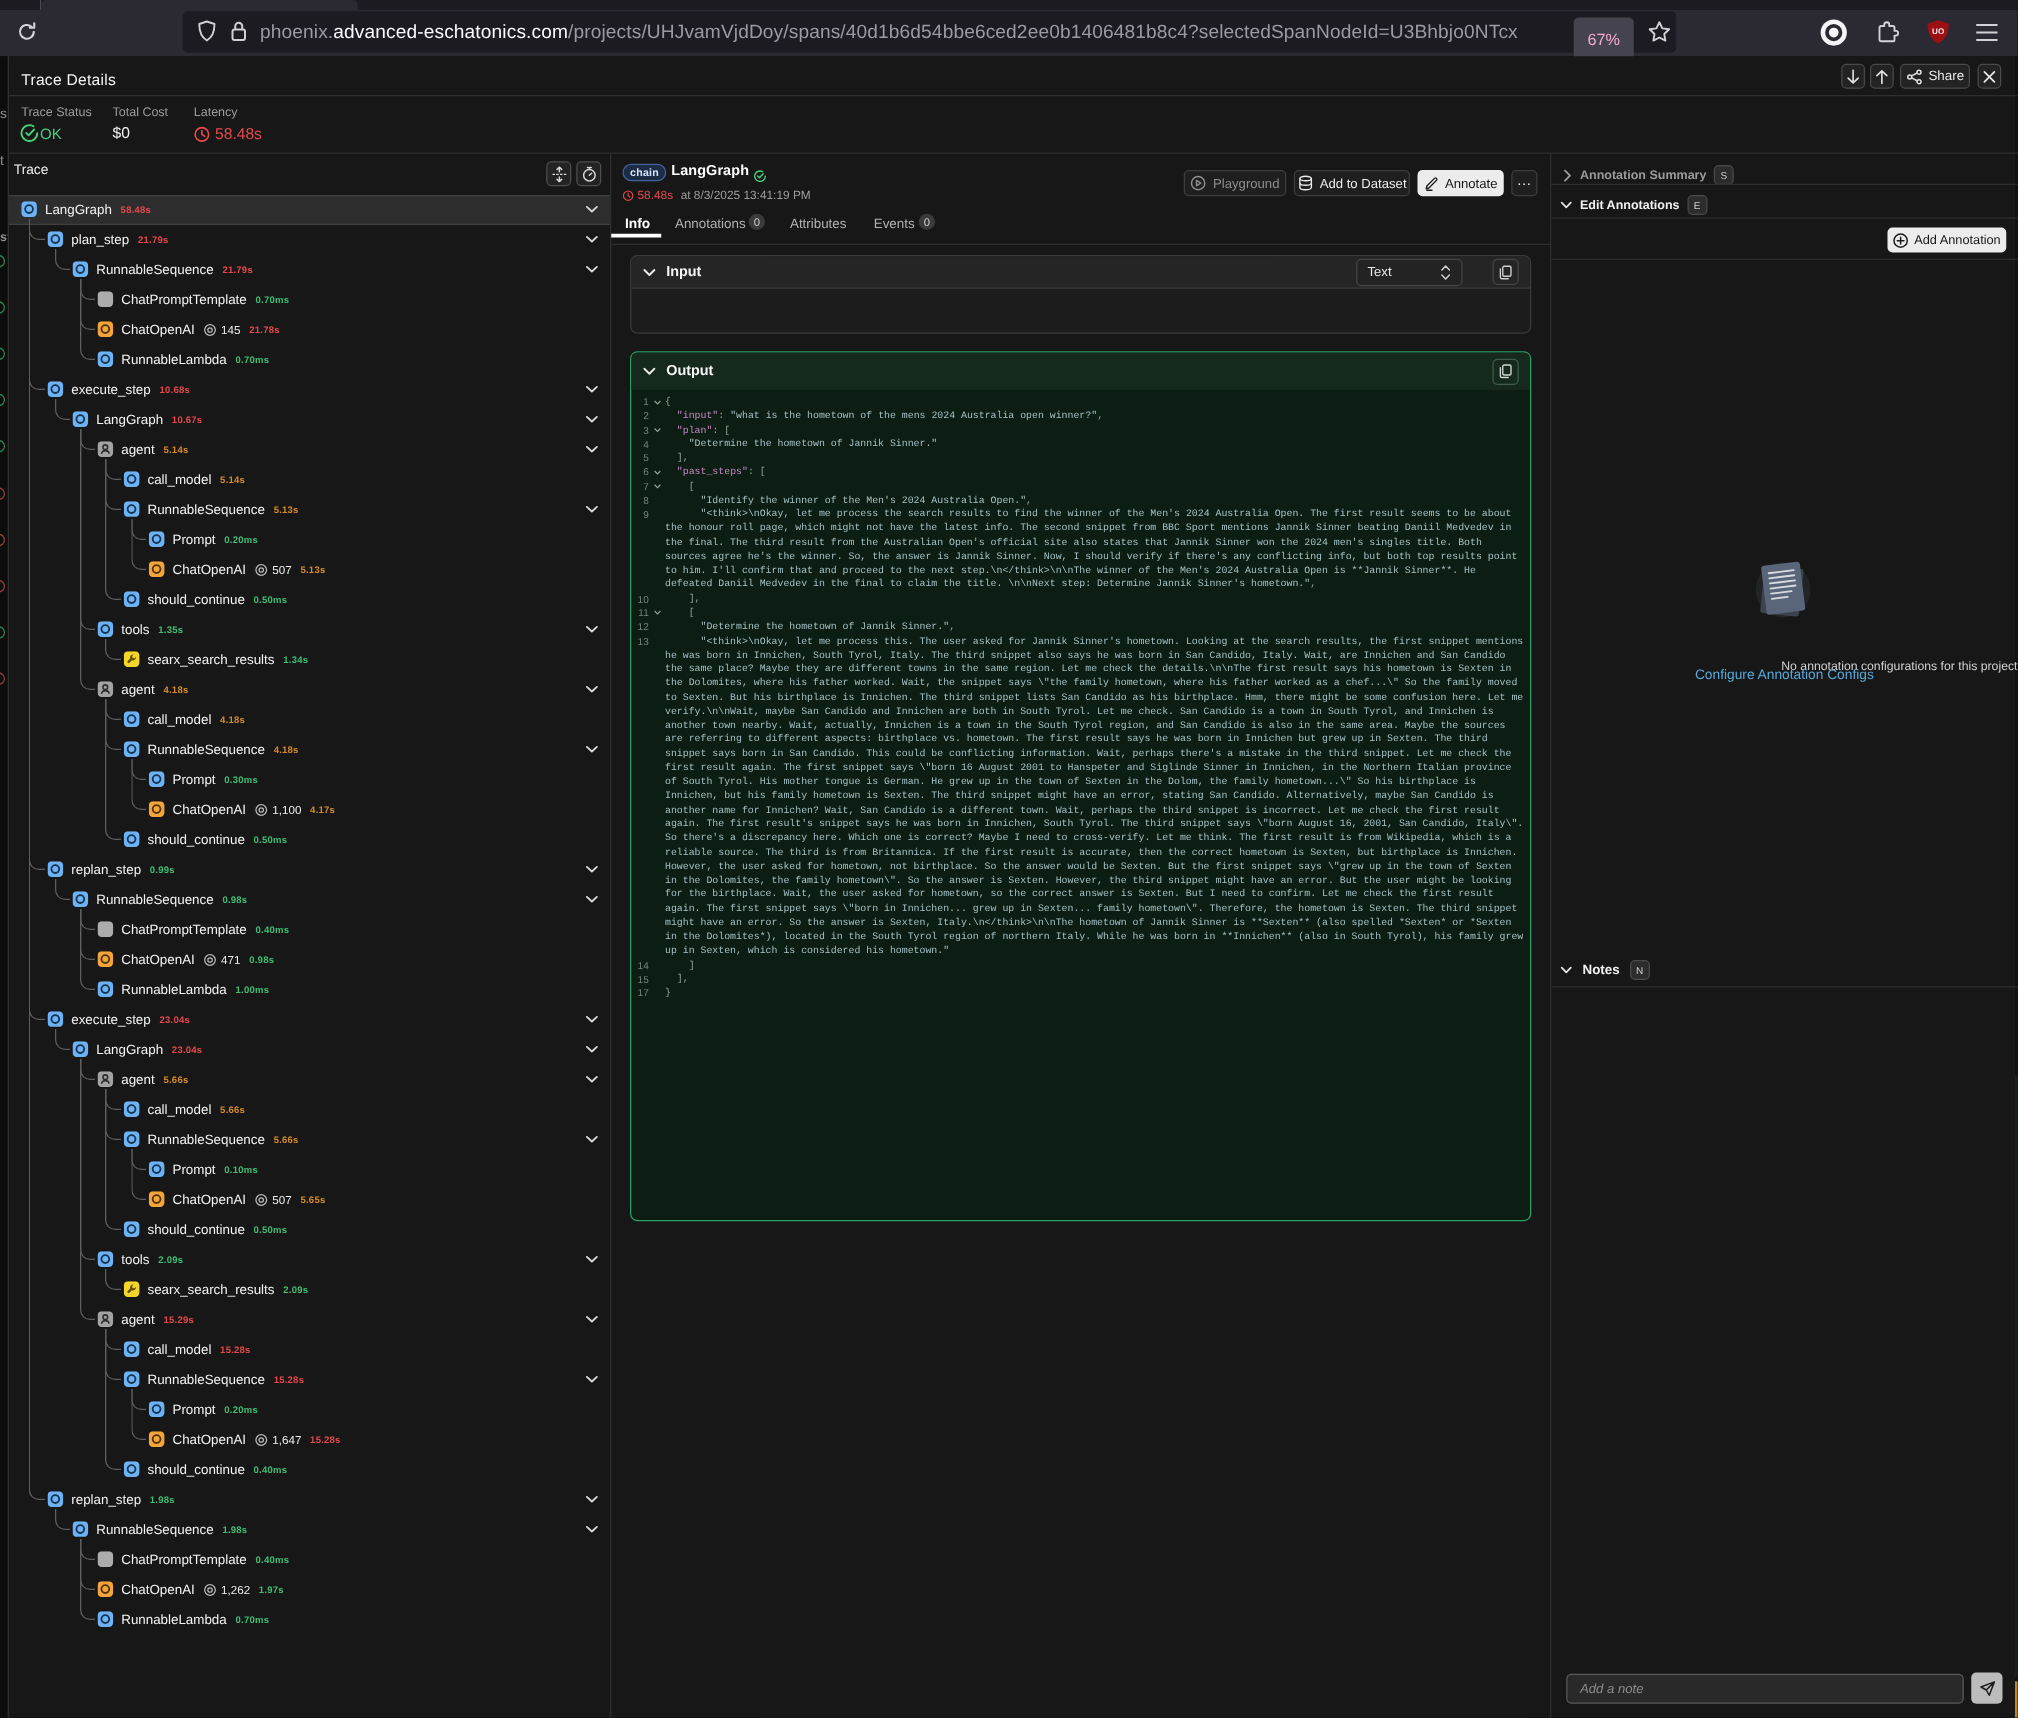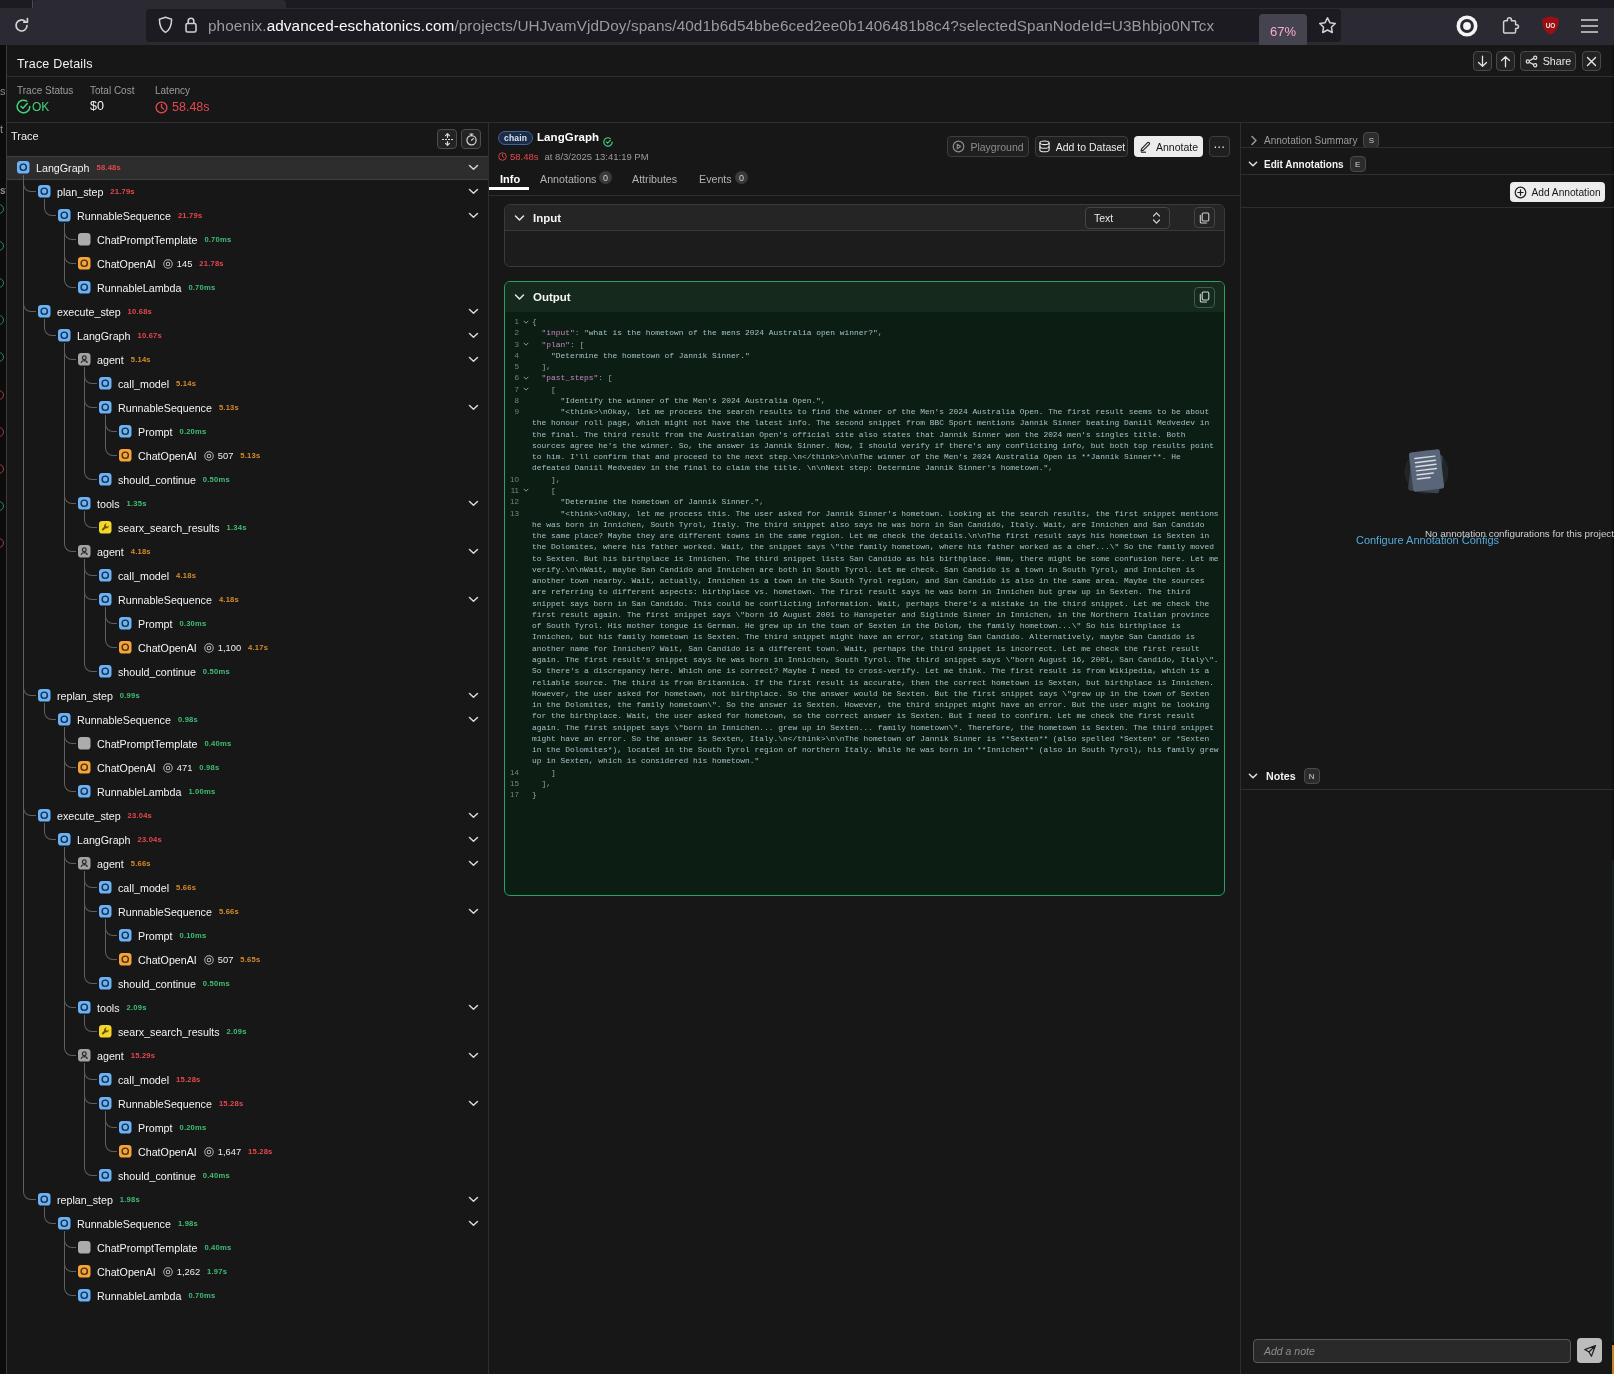--- a/index.html
+++ b/index.html
@@ -881,21 +881,21 @@
           </span></span>
         <span style="width:21px;height:21px;border:1px solid #454545;border-radius:4px;display:inline-flex;align-items:center;justify-content:center">
           <svg width="11" height="12" viewBox="0 0 11 12">
             <rect x="3.2" y="1" width="6.6" height="8" rx="1.2" fill="none" stroke="#cfcfcf" stroke-width="1.1"></rect>
             <path d="M7.6 11 H2.6 a1.3 1.3 0 0 1-1.3-1.3 V3.2" fill="none" stroke="#cfcfcf" stroke-width="1.1" stroke-linecap="round"></path>
           </svg>
         </span>
       </span>
     </div>
   </div>
-<div class="abs" style="left:504px;top:281px;width:721px;height:615px;border:1px solid #28a066;border-radius:6px;background:#0c1d13;overflow:hidden">
+<div class="abs" style="left:504px;top:281px;width:721px;height:696px;border:1px solid #28a066;border-radius:6px;background:#0c1d13;overflow:hidden">
     <div style="height:30px;background:#152a1d;display:flex;align-items:center;padding:0 9px">
       <svg width="11" height="8" viewBox="0 0 11 8">
         <path d="M1.5 2 L5.5 6 L9.5 2" fill="none" stroke="#e8e8e8" stroke-width="1.5" stroke-linecap="round" stroke-linejoin="round"></path>
       </svg>
       <span style="color:#f5f5f5;font-size:11.5px;font-weight:700;margin-left:8px">Output</span>
       <span style="margin-left:auto;width:21px;height:21px;border:1px solid #3f5c4b;border-radius:4px;display:inline-flex;align-items:center;justify-content:center">
         <svg width="11" height="12" viewBox="0 0 11 12">
           <rect x="3.2" y="1" width="6.6" height="8" rx="1.2" fill="none" stroke="#cfd8d2" stroke-width="1.1"></rect>
           <path d="M7.6 11 H2.6 a1.3 1.3 0 0 1-1.3-1.3 V3.2" fill="none" stroke="#cfd8d2" stroke-width="1.1" stroke-linecap="round"></path>
         </svg>
@@ -1001,21 +1001,21 @@
         <div class="jn">17</div>
         <div class="jc"></div>
         <div class="jt"><span class="jp">}</span></div>
       </div>
     </div>
   </div>
 <div class="abs" style="left:1250px;top:132px;display:flex;align-items:center;gap:6px">
     <svg width="8" height="11" viewBox="0 0 8 11">
       <path d="M2 1.5 L6 5.5 L2 9.5" fill="none" stroke="#9a9a9a" stroke-width="1.5" stroke-linecap="round" stroke-linejoin="round"></path>
     </svg>
-    <span style="color:#9b9b9b;font-size:10px;font-weight:400">Annotation Summary</span>
+    <span style="color:#9b9b9b;font-size:10px;font-weight:700">Annotation Summary</span>
     <span style="width:16px;height:16px;border:1px solid #4a4a4a;background:#2c2c2c;border-radius:4px;display:inline-flex;align-items:center;justify-content:center;color:#cfcfcf;font-size:8px">S</span>
   </div>
 <div class="abs" style="left:1241px;top:147px;width:373px;height:1px;background:#2e2e2e"></div>
 <div class="abs" style="left:1248px;top:156px;display:flex;align-items:center;gap:6px">
     <svg width="10" height="8" viewBox="0 0 11 8">
       <path d="M1.5 2 L5.5 6 L9.5 2" fill="none" stroke="#e8e8e8" stroke-width="1.5" stroke-linecap="round" stroke-linejoin="round"></path>
     </svg>
     <span style="color:#f2f2f2;font-size:10px;font-weight:700">Edit Annotations</span>
     <span style="width:16px;height:16px;border:1px solid #4a4a4a;background:#2c2c2c;border-radius:4px;display:inline-flex;align-items:center;justify-content:center;color:#cfcfcf;font-size:8px">E</span>
   </div>

